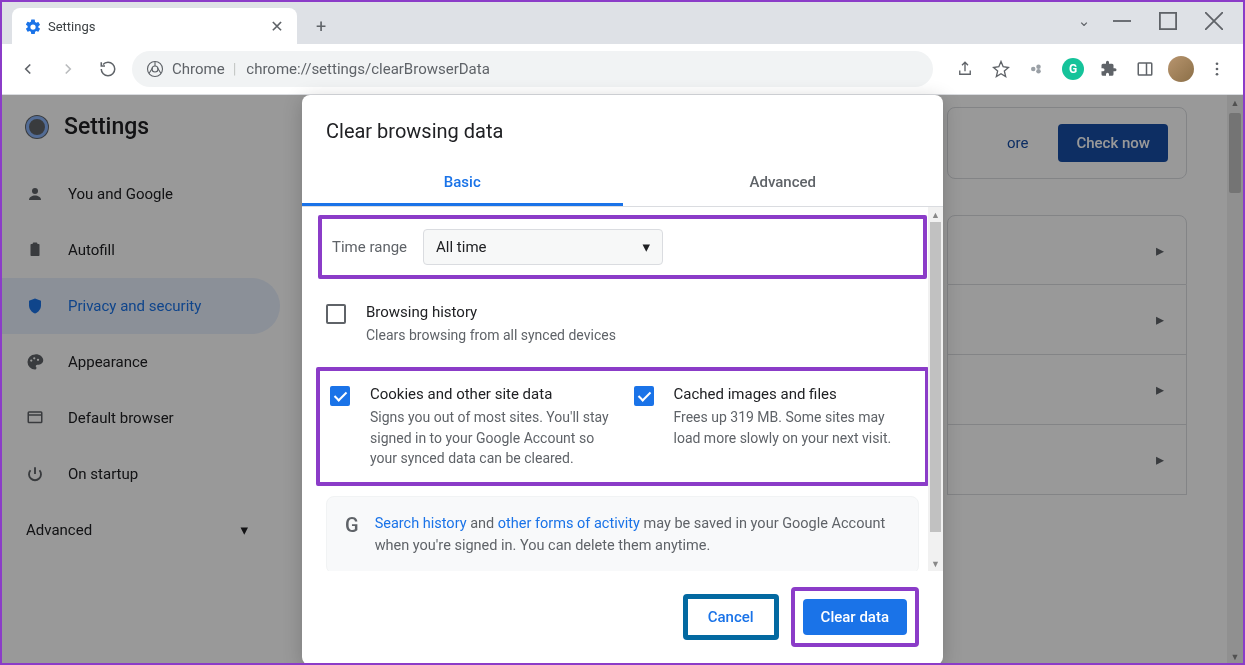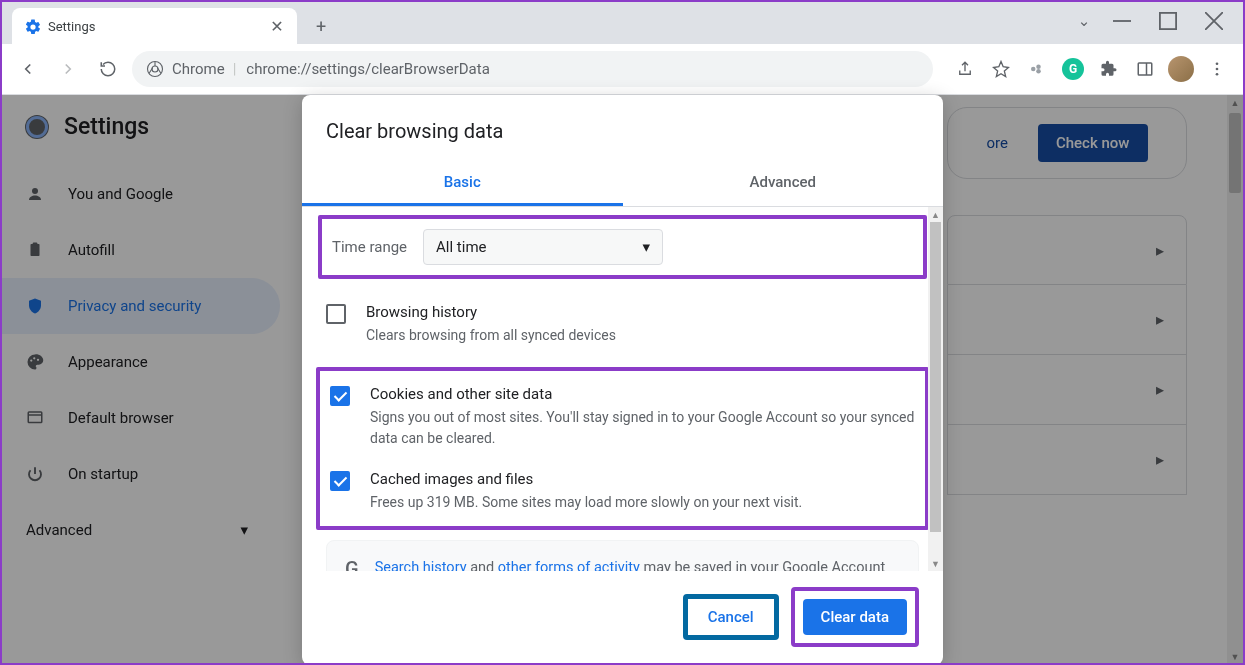--- a/index.html
+++ b/index.html
@@ -38,21 +38,21 @@
 .sidebar-header { display: flex; align-items: center; gap: 16px; padding: 0 24px 26px; }
 .sidebar-logo { width: 22px; height: 22px; border-radius: 50%; background: #5f6368; border: 3px solid #8ab4f8; box-shadow: 0 0 0 1px #5f6368; }
 .sidebar-title { font-size: 23px; color: #202124; font-weight: 500; }
 .sidebar-item { height: 56px; display: flex; align-items: center; padding: 0 24px; gap: 22px; color: #202124; font-size: 15px; cursor: pointer; }
 .sidebar-item.active { background: #e8f0fe; color: #1a73e8; border-radius: 0 28px 28px 0; margin-right: 12px; }
 .sidebar-item .icon { width: 20px; color: #5f6368; display: flex; }
 .sidebar-item.active .icon { color: #1a73e8; }
 .advanced-row { height: 56px; display: flex; align-items: center; padding: 0 24px; gap: 12px; color: #202124; font-size: 15px; cursor: pointer; justify-content: space-between; width: 270px; }
 
 .main-area { flex: 1; background: #fff; padding: 20px 40px; position: relative; }
-.safety-card { position: absolute; right: 56px; top: 12px; width: 240px; height: 72px; border: 1px solid #dadce0; border-radius: 20px; display: flex; align-items: center; justify-content: center; padding: 0 18px; gap: 30px; }
+.safety-card { position: absolute; right: 56px; top: 12px; width: 240px; height: 72px; border: 1px solid #dadce0; border-radius: 8px; display: flex; align-items: center; justify-content: flex-end; padding: 0 18px; gap: 30px; }
 .check-now-btn { background: #174ea6; color: #fff; border: none; padding: 10px 18px; border-radius: 4px; font-size: 15px; font-weight: 500; cursor: pointer; }
 .more-link { color: #174ea6; font-size: 15px; }
 .setting-rows { position: absolute; right: 56px; top: 120px; width: 240px; }
 .setting-row-stub { height: 70px; border: 1px solid #dadce0; border-top: none; display: flex; align-items: center; justify-content: flex-end; padding-right: 22px; color: #5f6368; }
 .setting-row-stub:first-child { border-top: 1px solid #dadce0; border-radius: 8px 8px 0 0; }
 
 .page-scrollbar { position: absolute; right: 0; top: 0; bottom: 0; width: 16px; background: #f1f1f1; }
 .page-scrollbar .thumb { position: absolute; top: 18px; left: 2px; right: 2px; height: 80px; background: #c1c1c1; border-radius: 2px; }
 .page-scrollbar .arrow { position: absolute; left: 0; right: 0; height: 16px; display: flex; align-items: center; justify-content: center; color: #888; font-size: 9px; }
 .page-scrollbar .arrow.up { top: 0; }
@@ -66,21 +66,21 @@
 .dialog-tab.active { color: #1a73e8; border-bottom-color: #1a73e8; }
 
 .dialog-body { flex: 1; position: relative; overflow: hidden; }
 .dialog-scroll { padding: 12px 24px 0; }
 
 .time-range-row { display: flex; align-items: center; gap: 16px; padding: 8px 0 12px; border: 4px solid #8b3cc8; border-radius: 2px; margin: -4px -8px 8px; padding: 10px 10px; }
 .time-range-label { color: #5f6368; font-size: 15px; }
 .time-range-select { flex: 0 0 240px; height: 36px; border: 1px solid #dadce0; border-radius: 4px; background: #f7f8f8; display: flex; align-items: center; justify-content: space-between; padding: 0 12px; color: #202124; font-size: 15px; cursor: pointer; }
 
 .check-item { display: flex; align-items: flex-start; gap: 20px; padding: 16px 0; }
-.check-item.highlighted-group { border: 4px solid #8b3cc8; border-radius: 2px; padding: 14px 10px; margin: 6px -10px; flex-direction: column; gap: 22px; }
+.check-item.highlighted-group { border: 4px solid #8b3cc8; border-radius: 2px; padding: 14px 10px; margin: 6px -10px; flex-direction: row; gap: 22px; }
 .check-row { display: flex; align-items: flex-start; gap: 20px; width: 100%; }
 .checkbox { width: 20px; height: 20px; border: 2px solid #5f6368; border-radius: 2px; flex-shrink: 0; margin-top: 1px; cursor: pointer; position: relative; }
 .checkbox.checked { background: #1a73e8; border-color: #1a73e8; }
 .checkbox.checked::after { content: ""; position: absolute; left: 5px; top: 1px; width: 5px; height: 10px; border: solid #fff; border-width: 0 2px 2px 0; transform: rotate(45deg); }
 .check-text { flex: 1; }
 .check-title { font-size: 15px; color: #202124; margin-bottom: 4px; }
 .check-desc { font-size: 14px; color: #5f6368; line-height: 1.45; }
 
 .info-card { margin-top: 10px; background: #f8f9fa; border: 1px solid #f1f3f4; border-radius: 8px; padding: 16px 18px; display: flex; gap: 16px; align-items: flex-start; }
 .info-g { width: 22px; height: 22px; font-size: 20px; color: #5f6368; font-weight: 500; }

